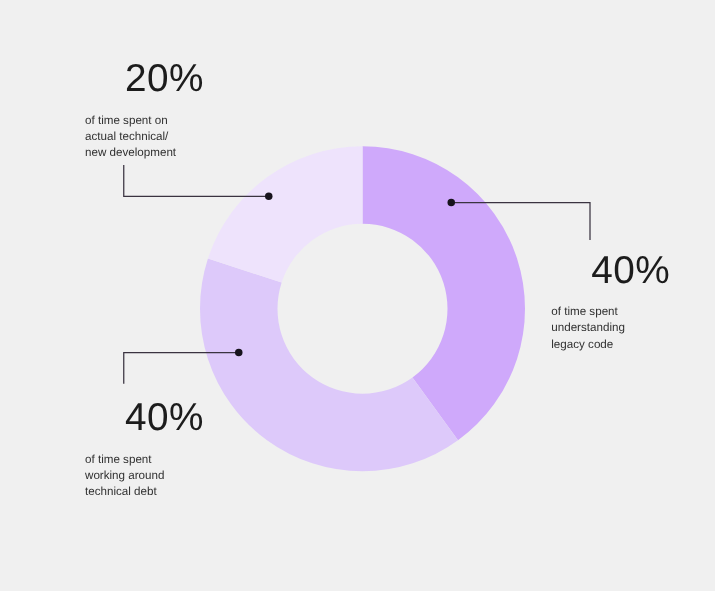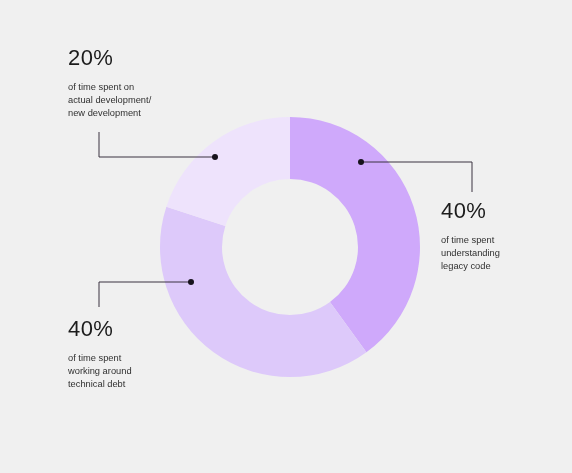--- a/index.html
+++ b/index.html
@@ -27,26 +27,27 @@
     top: 0;
     width: 572px;
     height: 473px;
     display: block;
   }
   .callout {
     position: absolute;
   }
   .callout-pct {
     font-family: "Liberation Sans", sans-serif;
-    font-size: 22px;
+    font-size: 31px;
     font-weight: 300;
     color: #1c1c1c;
     letter-spacing: 0.4px;
     line-height: 1;
     white-space: nowrap;
+    margin-left: 32px;
   }
   .callout-desc {
     font-family: "Liberation Sans", sans-serif;
     font-size: 9.3px;
     font-weight: 400;
     color: #303030;
     line-height: 13.2px;
     white-space: pre-line;
     margin-top: 12px;
   }
@@ -84,21 +85,21 @@
     <g fill="#17131c">
       <circle cx="215" cy="157" r="3" fill="#17131c"></circle>
       <circle cx="361" cy="162" r="3" fill="#17131c"></circle>
       <circle cx="191" cy="282" r="3" fill="#17131c"></circle>
     </g>
   </svg>
 
   <div class="callout" id="callout-innovation">
     <div class="callout-pct">20%</div>
     <div class="callout-desc">of time spent on
-actual development/
+actual technical/
 new development</div>
   </div>
 
   <div class="callout" id="callout-legacy">
     <div class="callout-pct">40%</div>
     <div class="callout-desc">of time spent
 understanding
 legacy code</div>
   </div>
 

